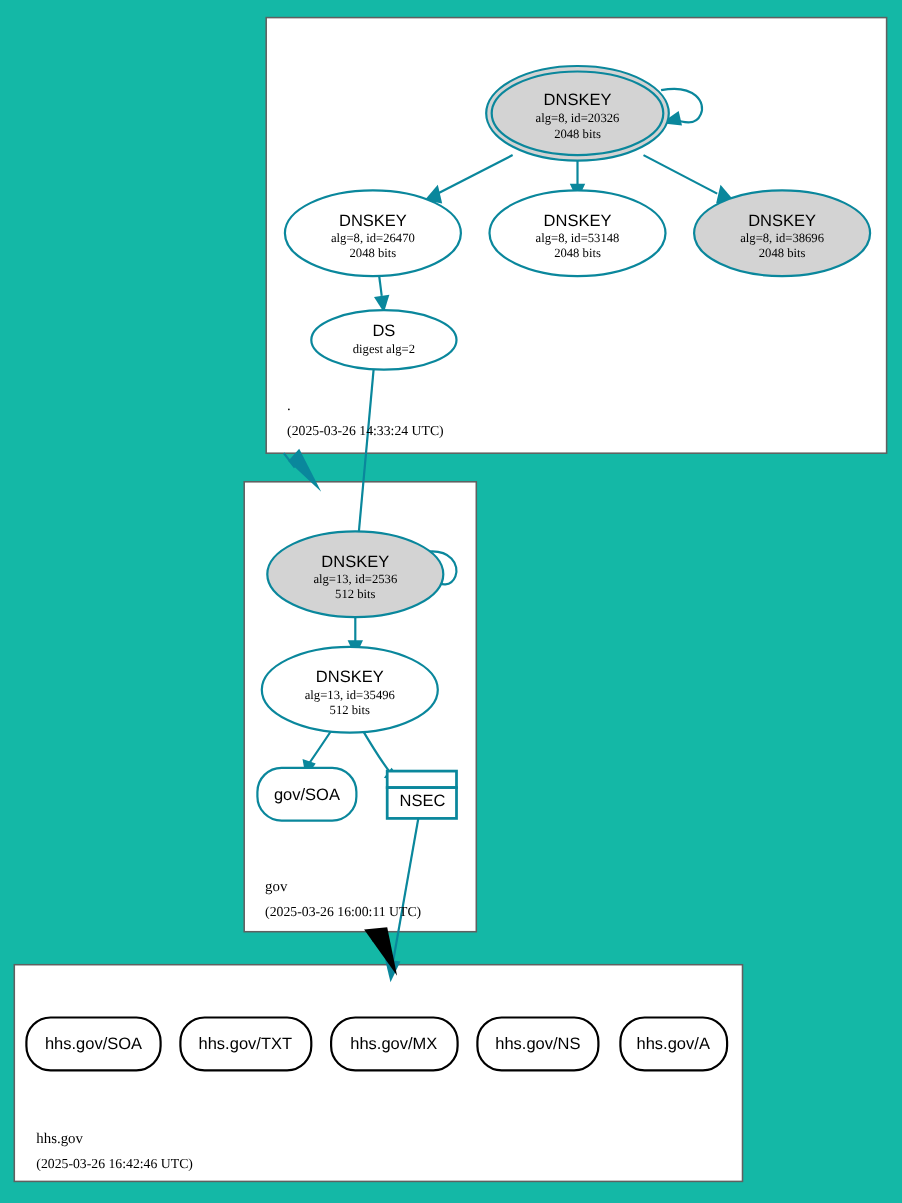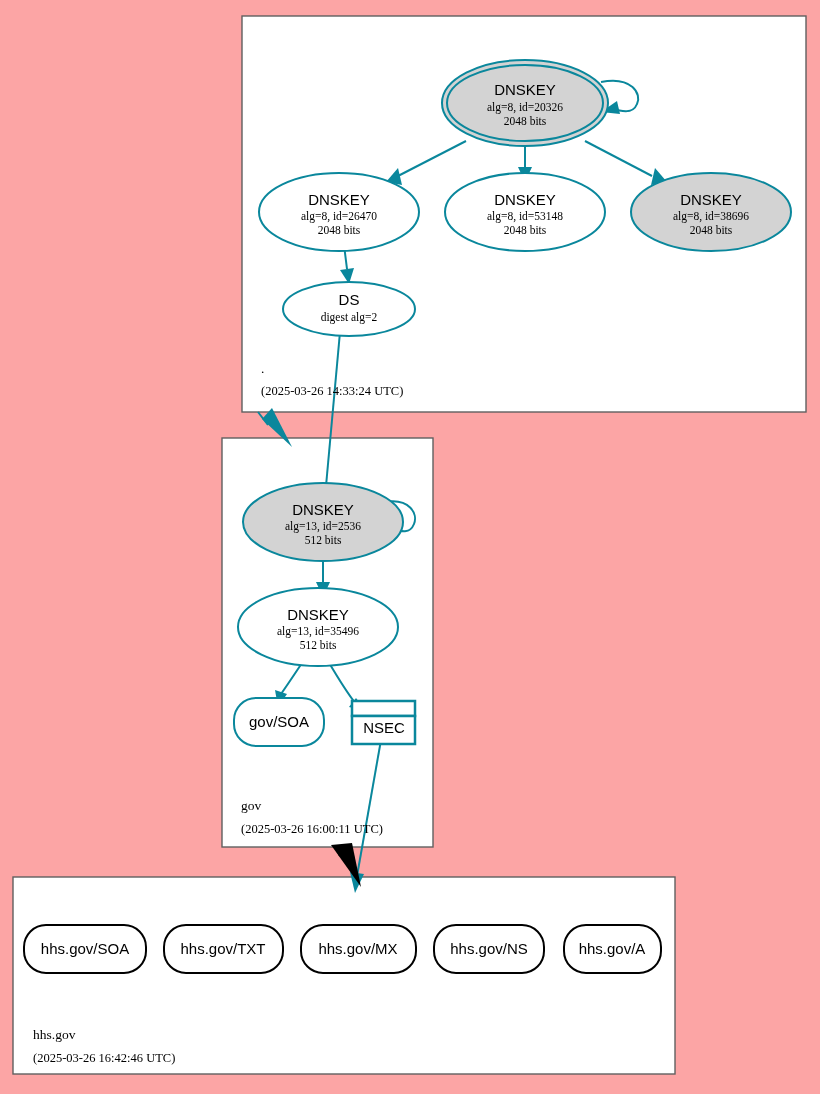--- a/index.html
+++ b/index.html
@@ -8,21 +8,21 @@
     padding: 0;
     background: #ffffff;
   }
   body {
     font-family: "Liberation Serif", serif;
   }
   #canvas {
     position: relative;
     width: 820px;
     height: 1094px;
-    background: #fca5a5;
+    background: #14b8a6;
     overflow: hidden;
   }
   svg#diagram {
     position: absolute;
     left: 0;
     top: 0;
     width: 820px;
     height: 1094px;
   }
   

